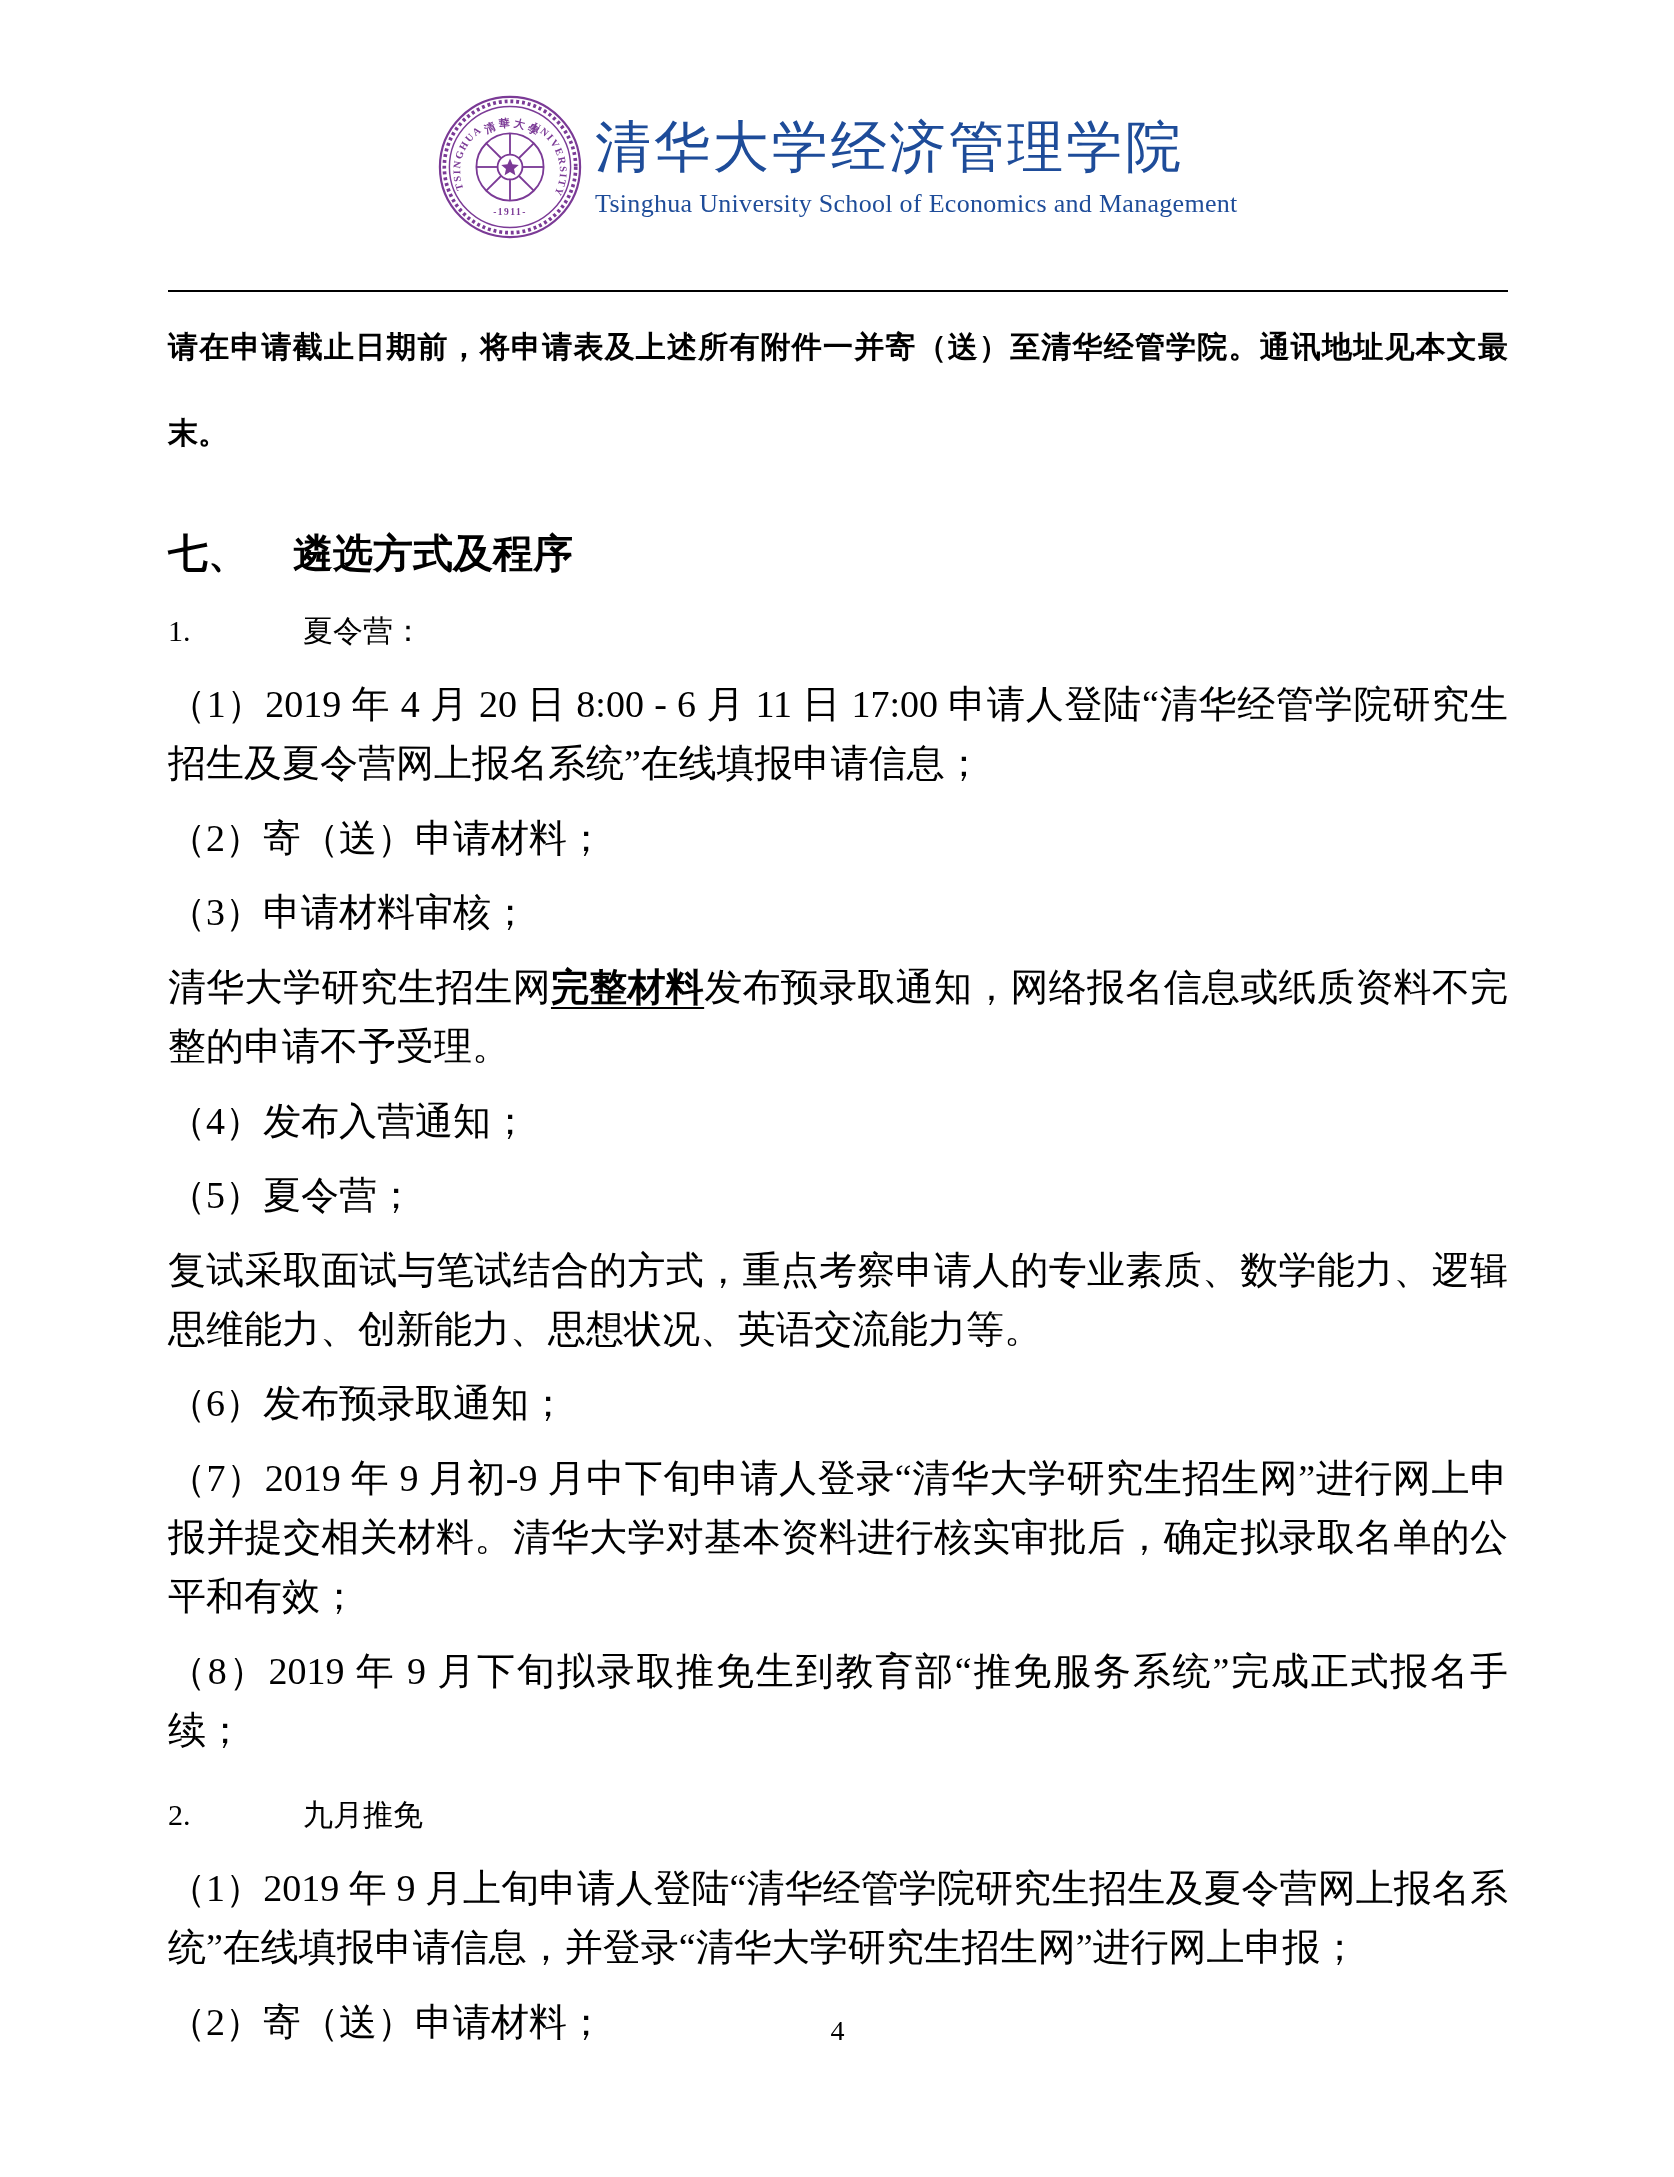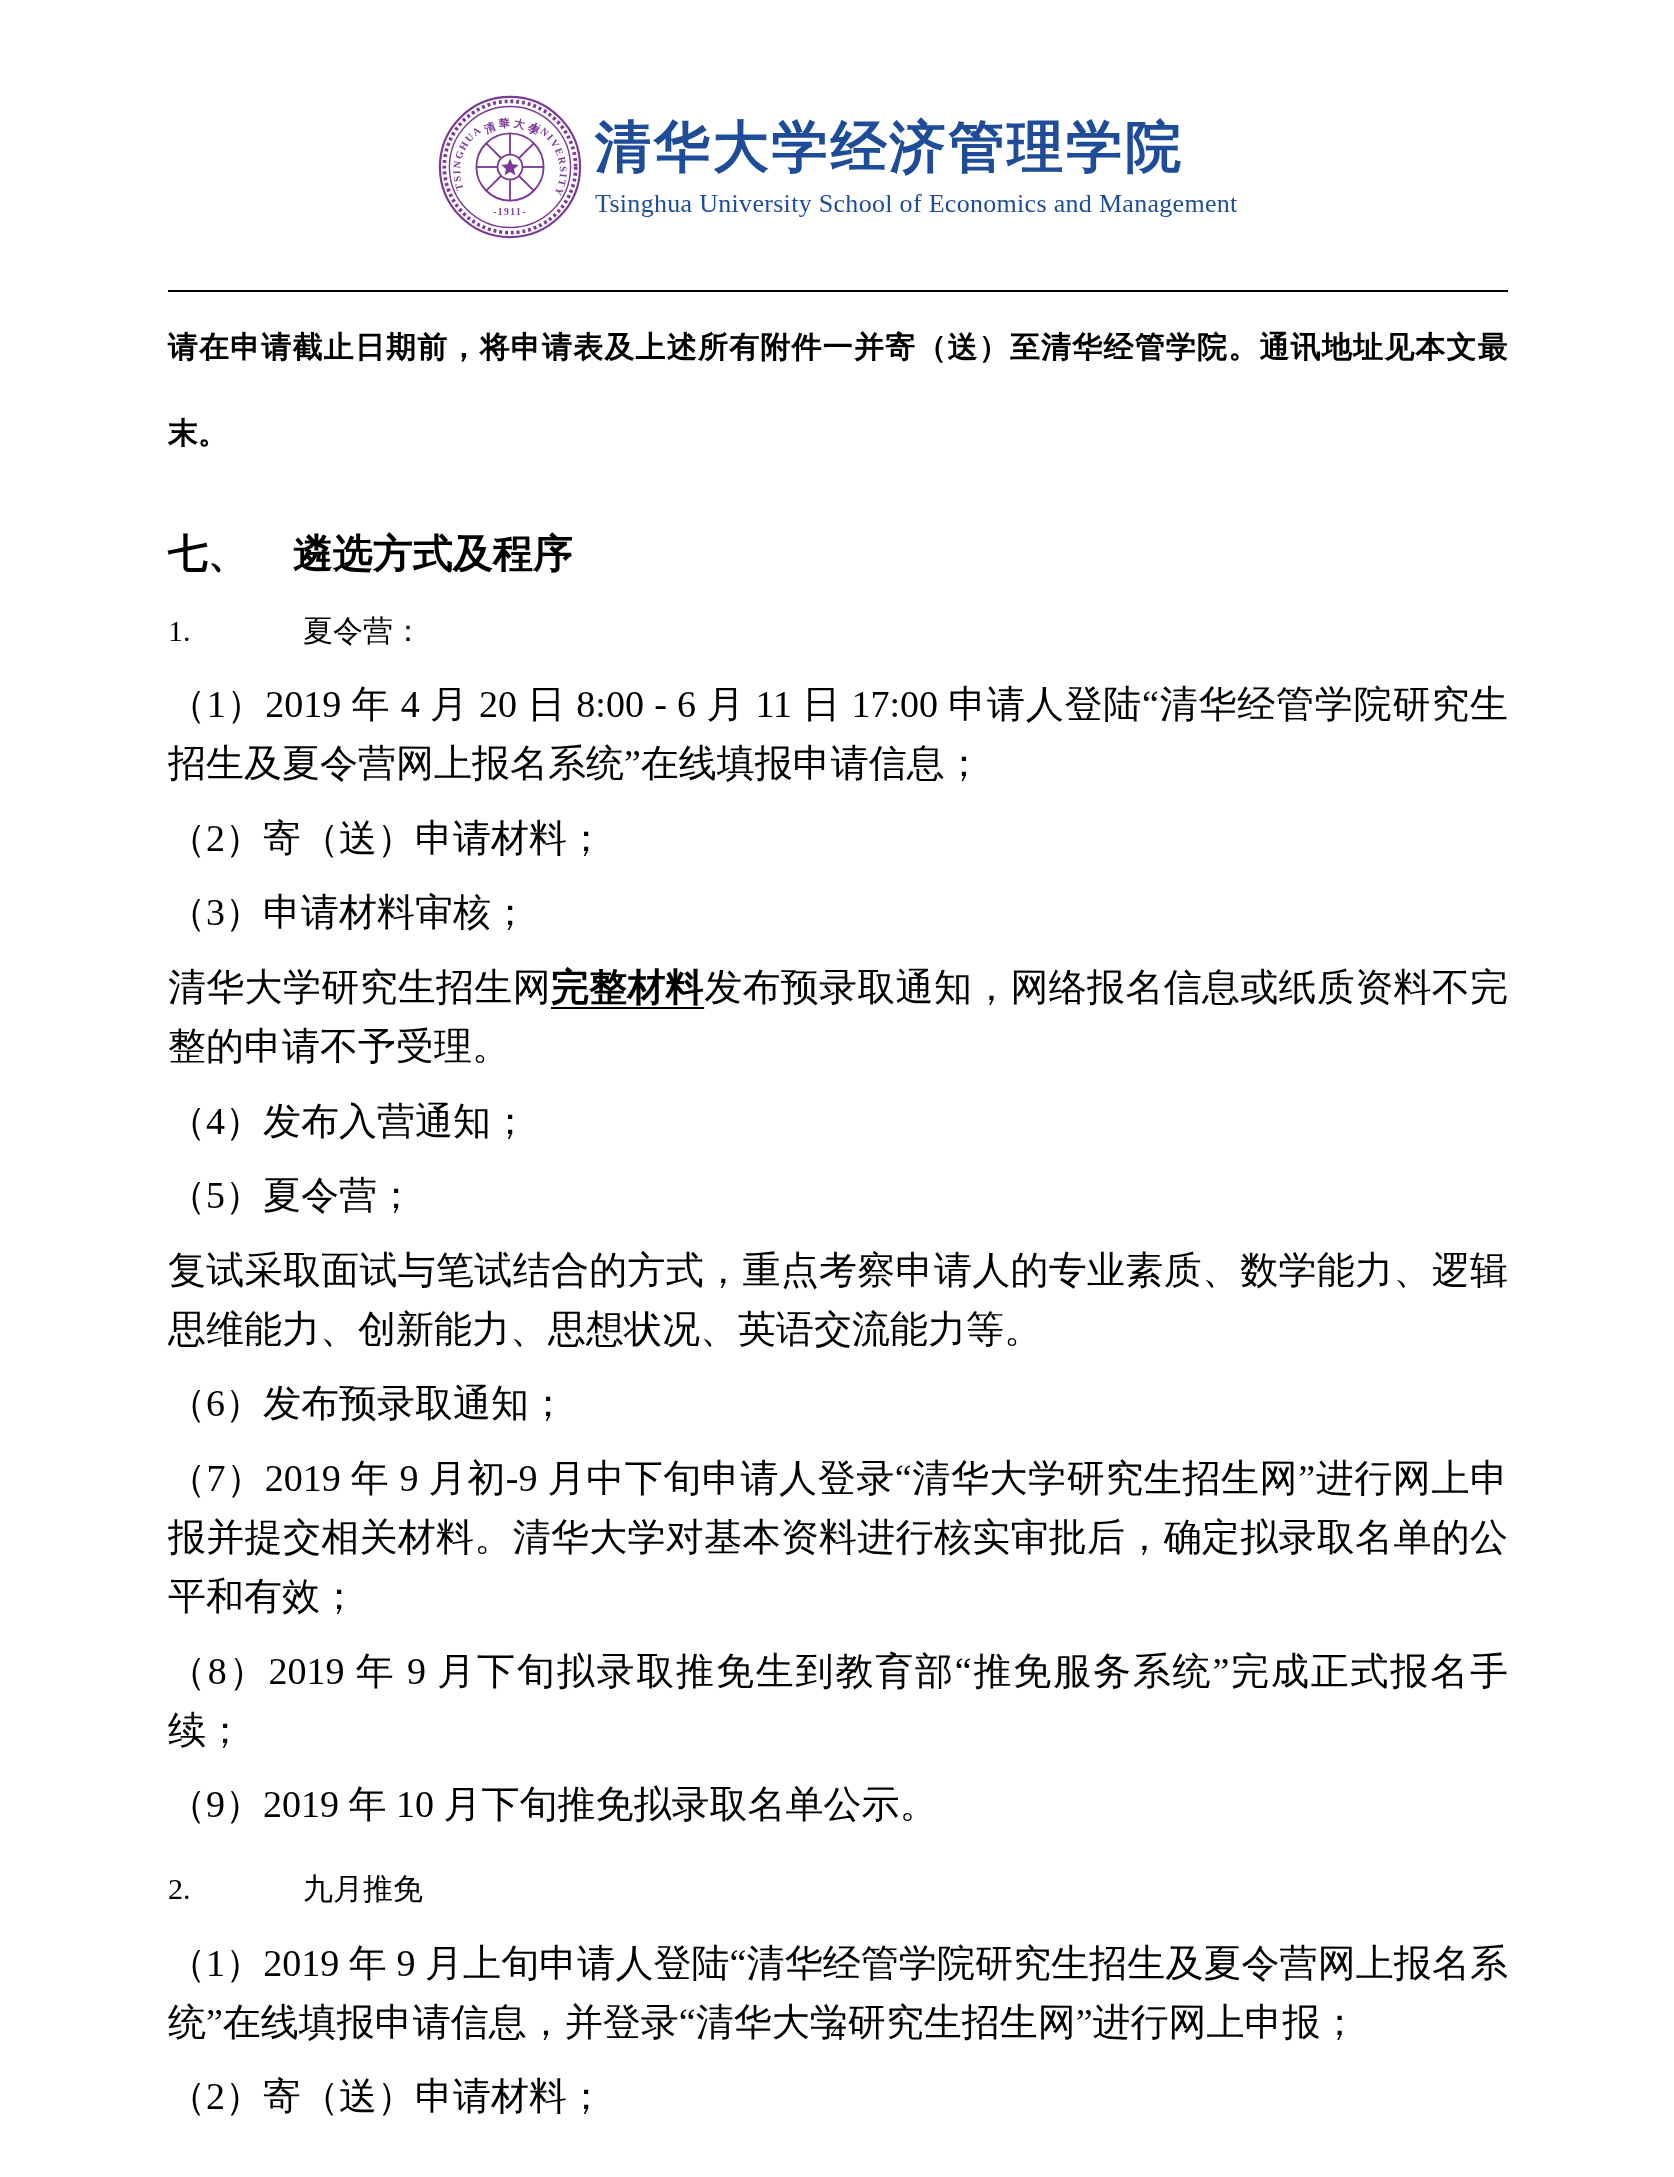--- a/index.html
+++ b/index.html
@@ -20,21 +20,21 @@
     height: 148px;
     display: flex;
     align-items: center;
     justify-content: center;
     gap: 11.7px;
   }
   .seal { width: 146px; height: 146px; flex: 0 0 auto; }
   .titles { display: flex; flex-direction: column; }
   .title-cn {
     font-size: 56px;
-    font-weight: bold;
+    font-weight: normal;
     letter-spacing: 2.9px;
     color: var(--title-blue, #1e4c99);
     line-height: 1.15;
     white-space: nowrap;
   }
   .title-en {
     font-size: 26px;
     color: var(--title-blue, #1e4c99);
     letter-spacing: 0.3px;
     margin-top: 10px;
@@ -156,21 +156,20 @@
     <p class="body"><span>清华大学研究生招生网</span><span class="em">完整材料</span><span>发布预录取通知，网络报名信息或纸质资料不完整的申请不予受理。</span></p>
 
     <p class="body">（4）发布入营通知；</p>
     <p class="body">（5）夏令营；</p>
 
     <p class="body">复试采取面试与笔试结合的方式，重点考察申请人的专业素质、数学能力、逻辑思维能力、创新能力、思想状况、英语交流能力等。</p>
 
     <p class="body">（6）发布预录取通知；</p>
     <p class="body">（7）2019 年 9 月初-9 月中下旬申请人登录“清华大学研究生招生网”进行网上申报并提交相关材料。清华大学对基本资料进行核实审批后，确定拟录取名单的公平和有效；</p>
     <p class="body">（8）2019 年 9 月下旬拟录取推免生到教育部“推免服务系统”完成正式报名手续；</p>
-    <p class="body">（9）2019 年 10 月下旬推免拟录取名单公示。</p>
 
     <h3 class="sub-head">
       <span class="num">2.</span><span>九月推免</span>
     </h3>
 
     <p class="body">（1）2019 年 9 月上旬申请人登陆“清华经管学院研究生招生及夏令营网上报名系统”在线填报申请信息，并登录“清华大学研究生招生网”进行网上申报；</p>
     <p class="body">（2）寄（送）申请材料；</p>
 
   </main>
 

